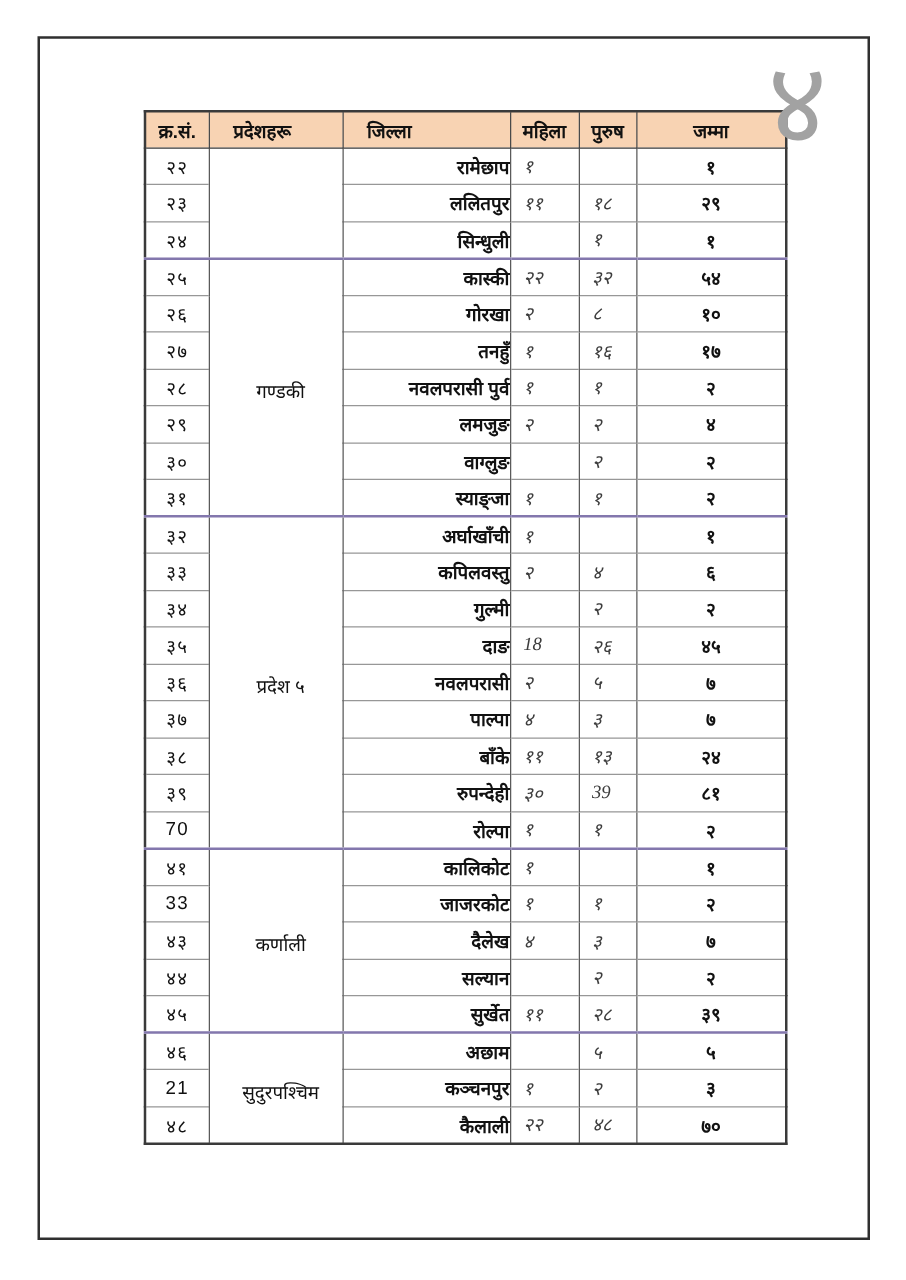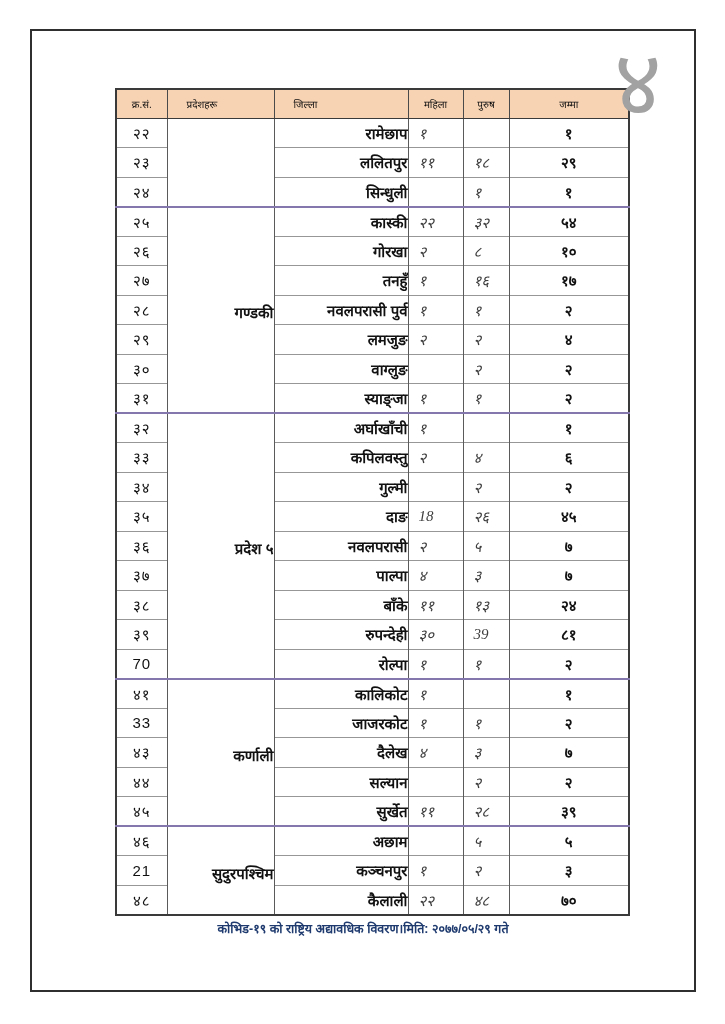--- a/index.html
+++ b/index.html
@@ -39,22 +39,22 @@
   table.covid{
     position:absolute;
     left:83px; top:57px;
     width:513px;
     border-collapse:collapse;
     table-layout:fixed;
     border:2px solid var(--border-dark);
   }
   table.covid th{
     background:var(--header-bg);
-    font-weight:400;
-    font-size:10px;
+    font-weight:700;
+    font-size:15px;
     height:29px;
     border:1px solid #4a4a4a;
     border-bottom:1px solid var(--border-dark);
     text-align:center;
     vertical-align:middle;
   }
   table.covid th.h-left{text-align:left;padding-left:19px;}
   table.covid td{
     height:29.5px;
     border-left:1px solid var(--border-v);
@@ -63,22 +63,22 @@
     vertical-align:middle;
     font-size:15px;
     overflow:hidden;
     white-space:nowrap;
   }
   table.covid tr.group-start td{
     border-top:2px solid var(--group-line);
   }
   td.sn{text-align:center;font-size:16px;letter-spacing:1px;}
   td.province{
-    text-align:right;padding-left:8px;
-    font-weight:700;vertical-align:top;padding-top:5px;margin-top:11px;
+    text-align:center;padding-left:8px;
+    font-weight:400;vertical-align:top;padding-top:5px;margin-top:11px;
   }
   td.district{text-align:right;padding-left:8px;font-weight:600;}
   td.female, td.male{
     text-align:left;padding-left:10px;
     font-style:italic;
     font-weight:400;
     font-size:13px;
     color:#3d3d3d;
     font-family:"Liberation Serif","DejaVu Serif",serif;
   }
@@ -310,14 +310,13 @@
         <tr>
           <td class="sn">४८</td>
           <td class="district">कैलाली</td>
           <td class="female">२२</td>
           <td class="male">४८</td>
           <td class="total">७०</td>
         </tr>
       </tbody>
   </table>
 
-  <div class="footer">कोभिड-१९ को राष्ट्रिय अद्यावधिक विवरण।मिति: २०७७/०५/२९ गते</div>
 </div>
 
 </body></html>

